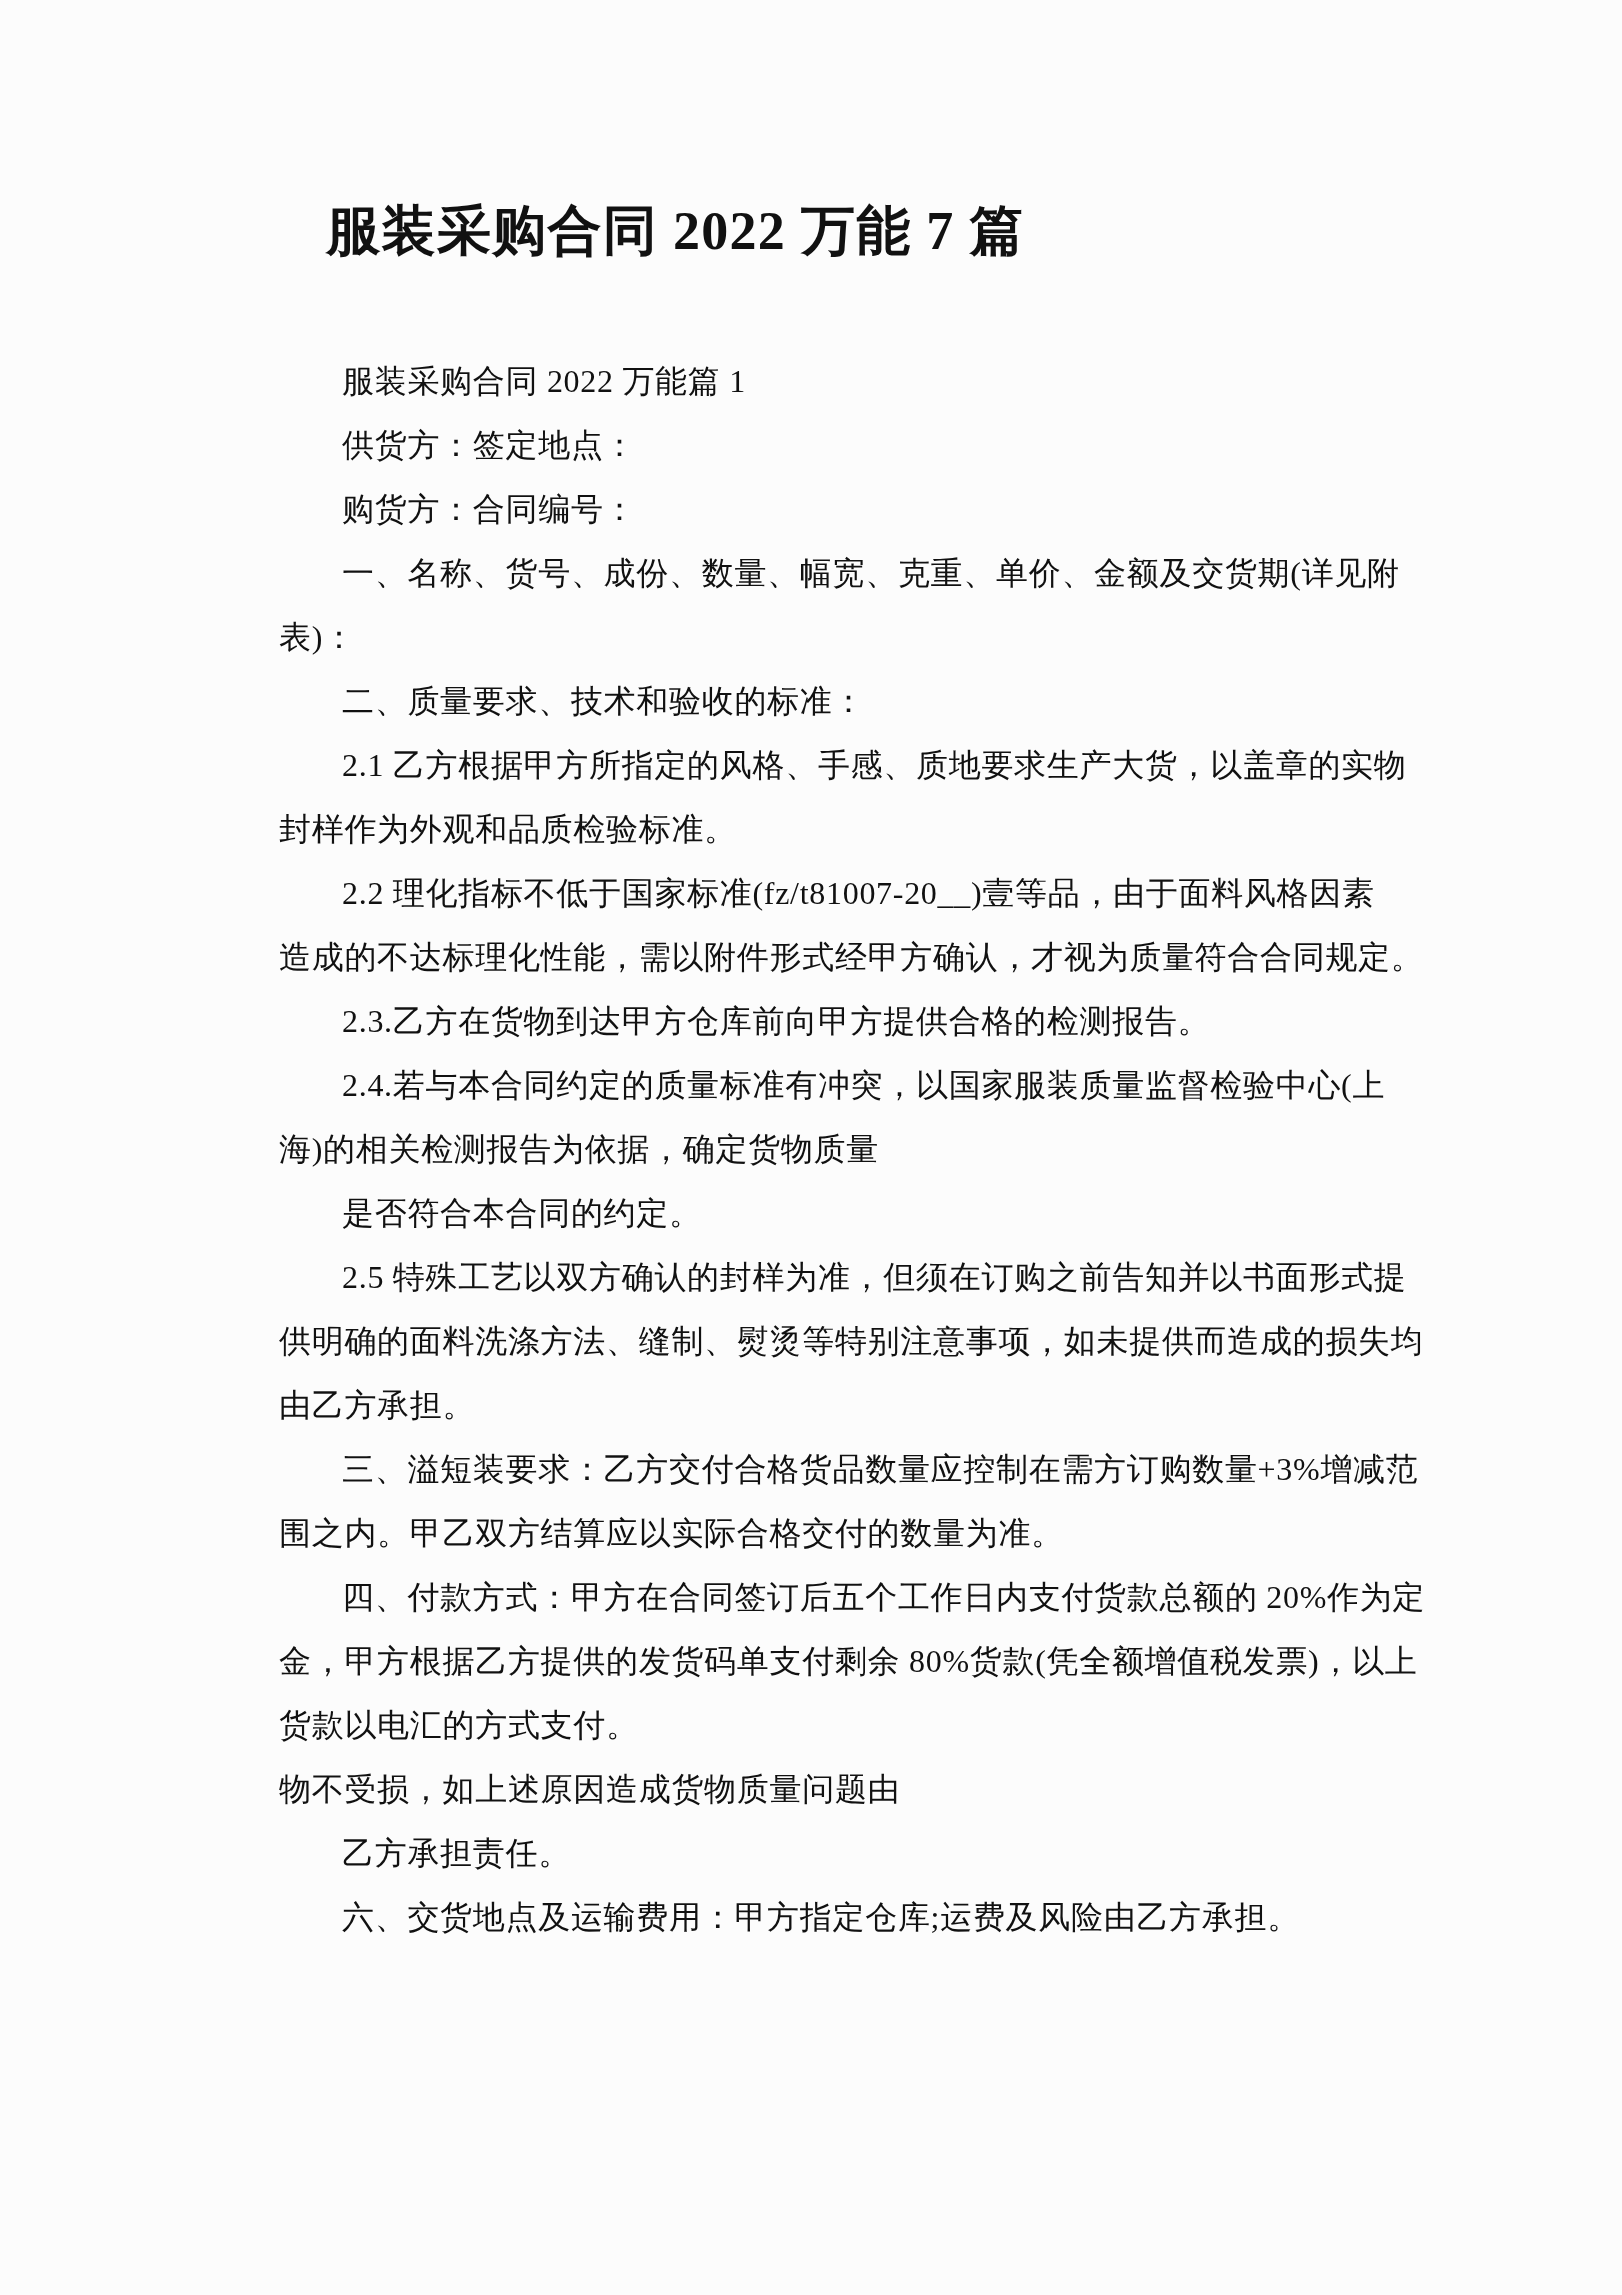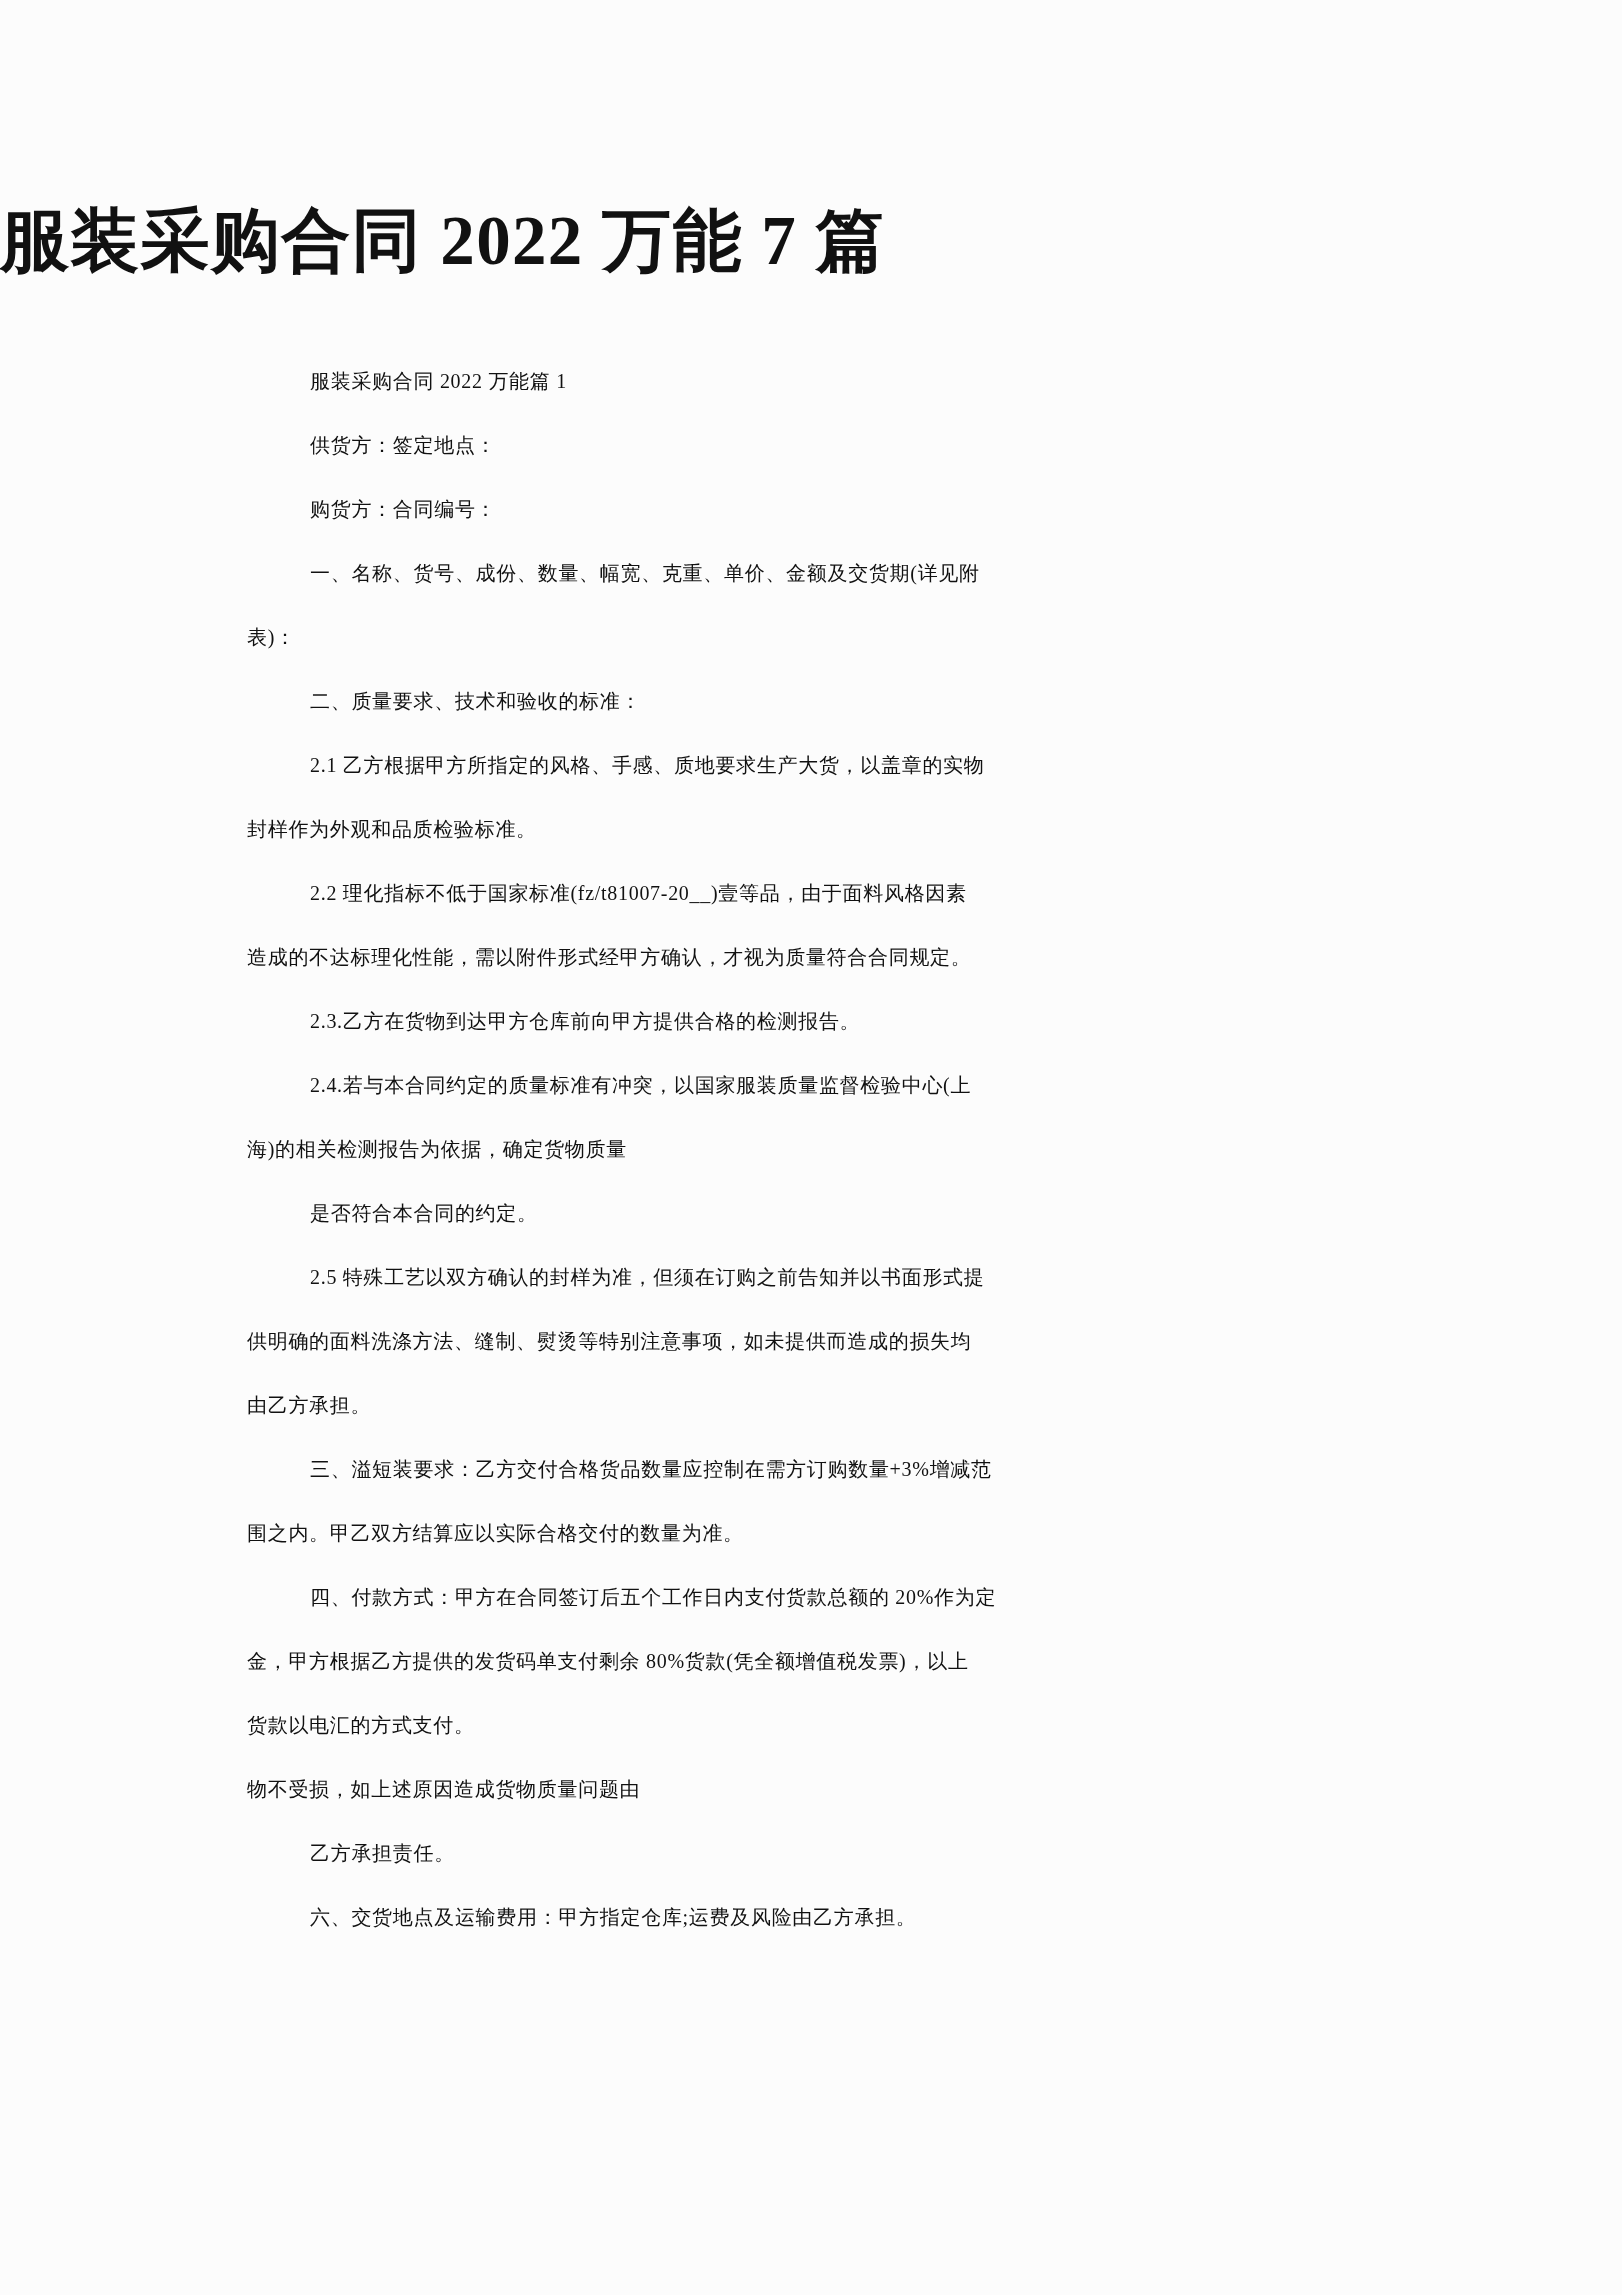--- a/index.html
+++ b/index.html
@@ -15,38 +15,39 @@
     overflow: hidden;
     font-family: "Liberation Serif", "DejaVu Serif", serif;
     color: #111111;
   }
   .doc-title {
     position: absolute;
     top: 195px;
     left: 0;
     width: 1351px;
     margin: 0;
-    text-align: left;
-    font-size: 69px;
+    text-align: center;
+    font-size: 54px;
     font-weight: bold;
     letter-spacing: 1.3px;
     white-space: nowrap;
   }
   .doc-body {
     position: absolute;
     top: 349px;
     left: 247px;
     width: 1160px;
   }
   .line {
     height: 64px;
     line-height: 64px;
-    font-size: 20px;
+    font-size: 32px;
     white-space: nowrap;
     letter-spacing: 0.7px;
+    margin-left: 32px;
   }
   .line.indent {
     padding-left: 63px;
   }
 </style>
 </head>
 <body>
 
 <div class="page">
   <h1 class="doc-title">服装采购合同 2022 万能 7 篇</h1>

